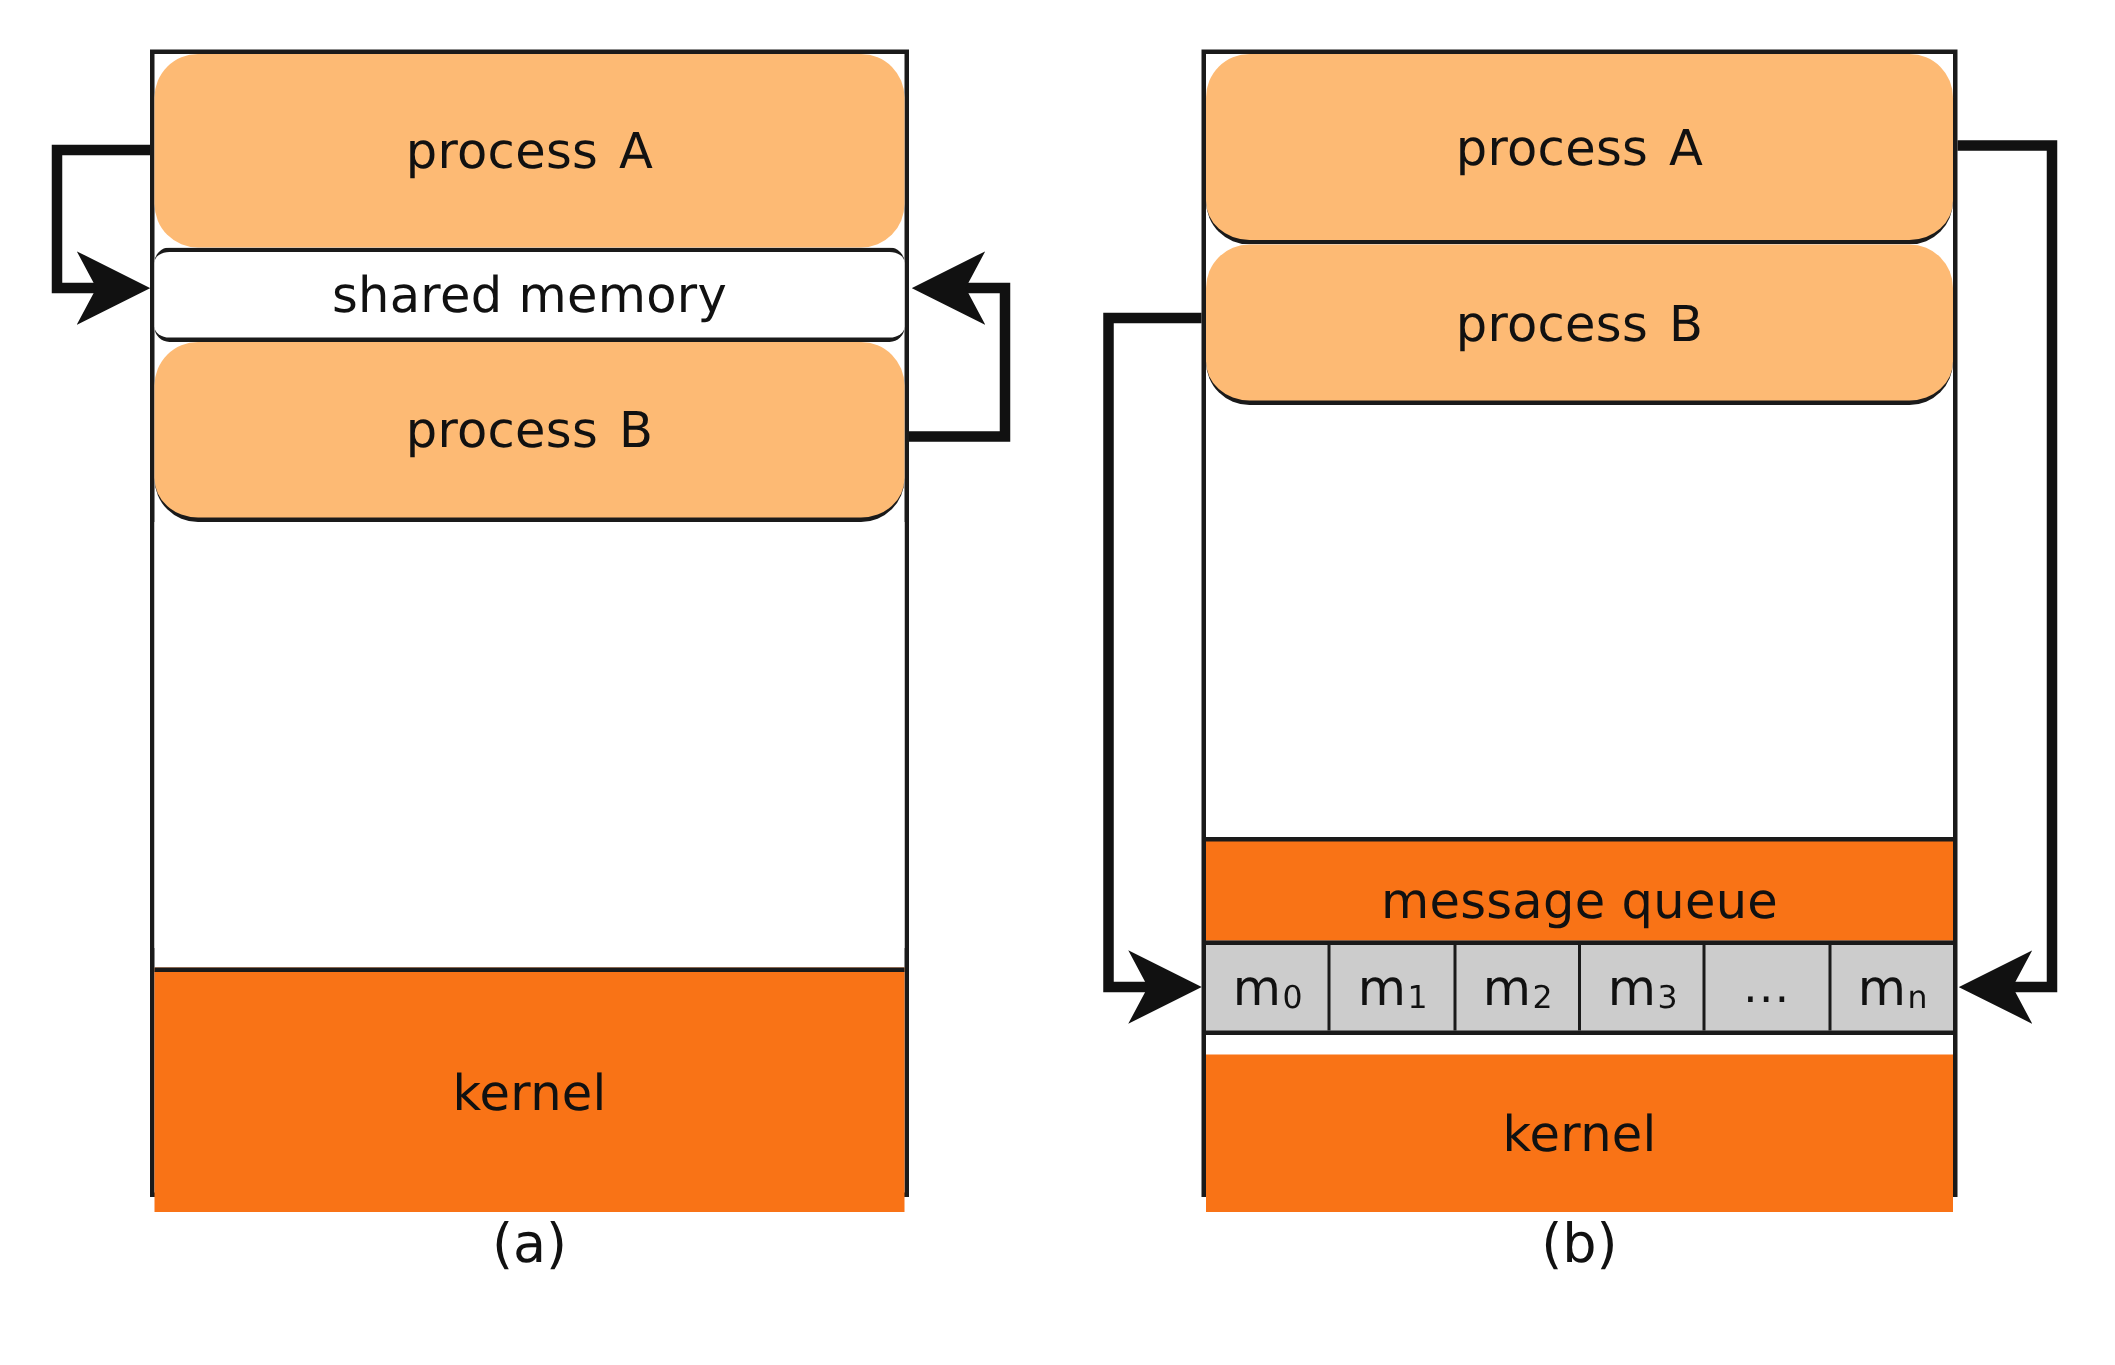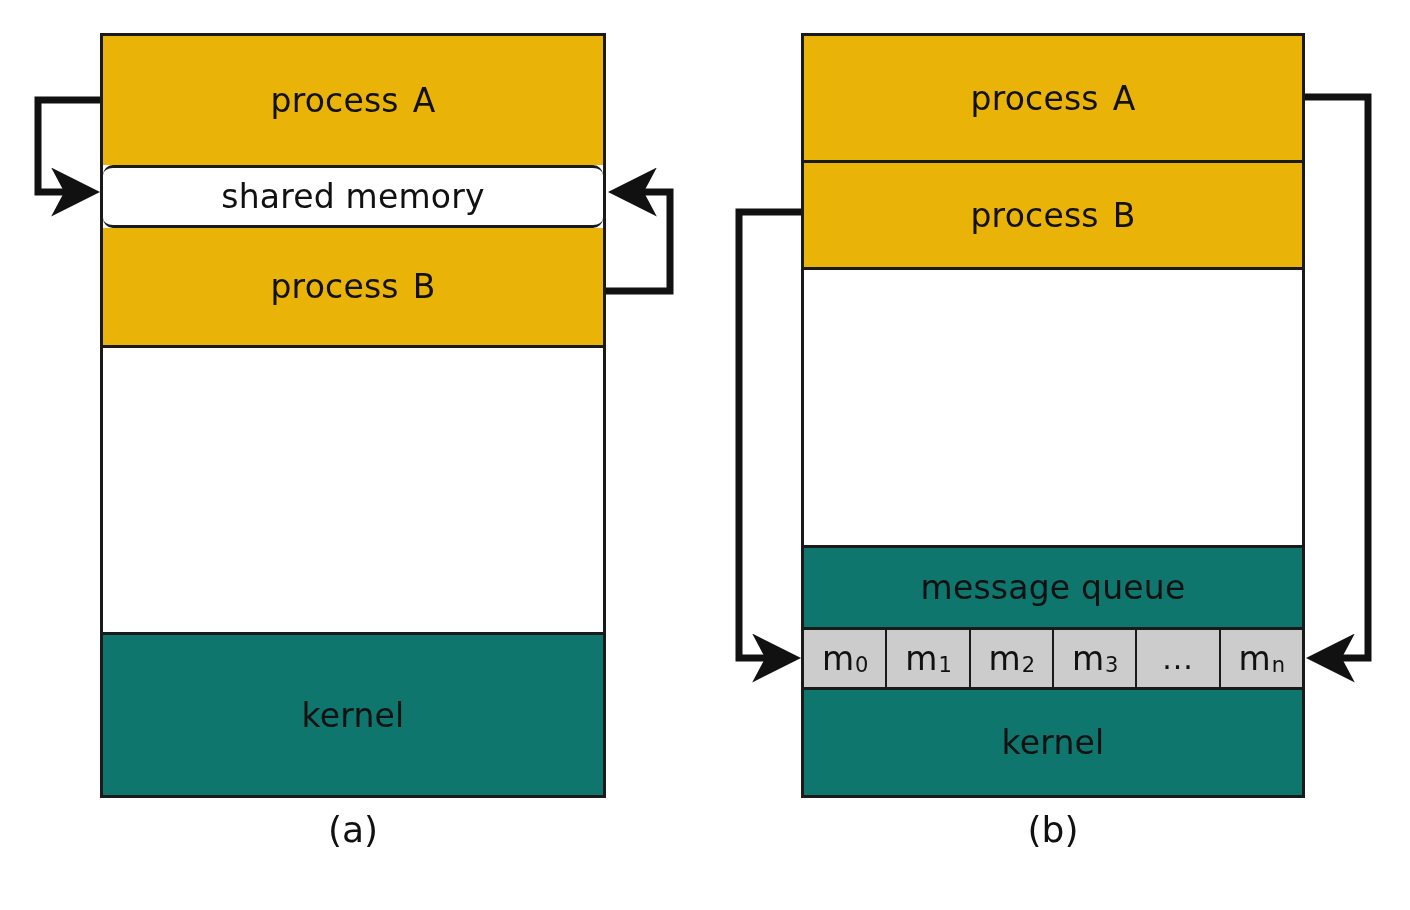--- a/index.html
+++ b/index.html
@@ -35,22 +35,22 @@
     position: absolute;
     box-sizing: border-box;
     left: 0;
     width: 100%;
     display: flex;
     align-items: center;
     justify-content: center;
     color: #111111;
     white-space: nowrap;
   }
-  .band.blue   { background: #eab308; }
-  .band.gray   { background: #0f766e; }
+  .band.blue   { background: #fdba74; border-radius: 29px; }
+  .band.gray   { background: #f97316; margin-top: 13px; }
   .band.white  { background: #ffffff; }
   .band.topline    { border-top: 3px solid #1a1a1a; }
   .band.bottomline { border-bottom: 3px solid #1a1a1a; }
 
   .band-label {
     font-size: 33px;
     letter-spacing: 0.2px;
     line-height: 1;
   }
   .band-label .gap { display: inline-block; width: 14px; }

